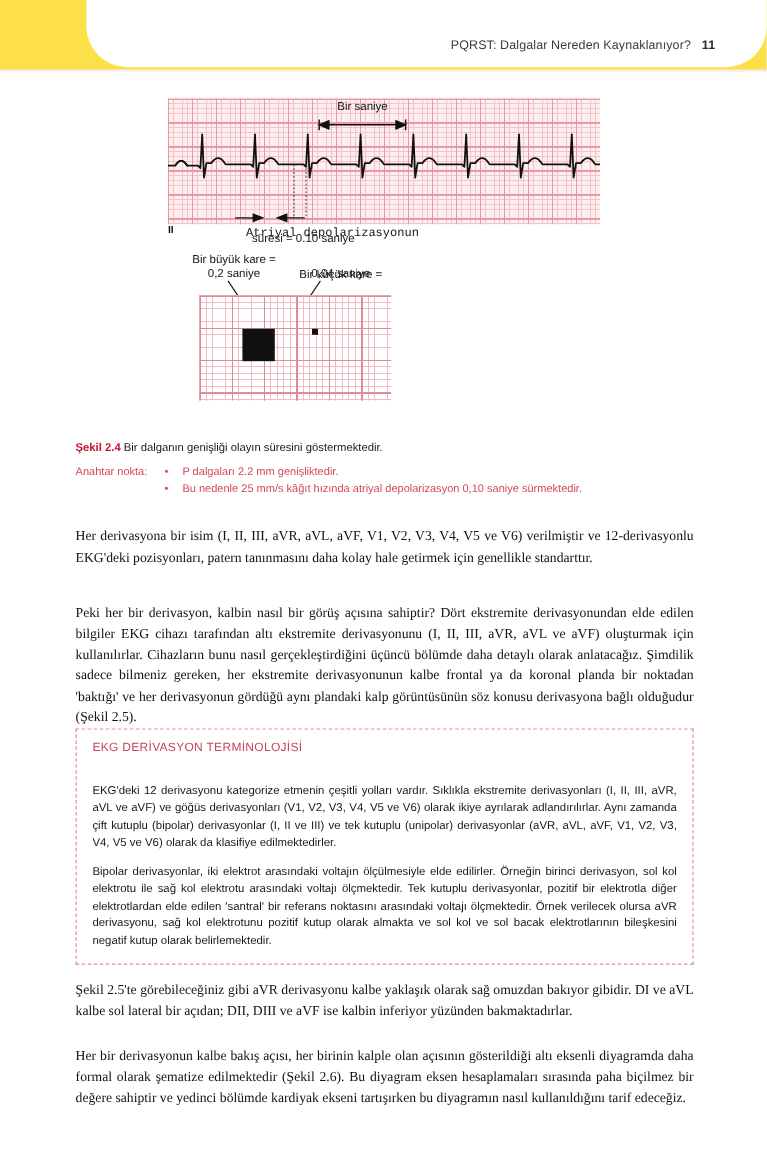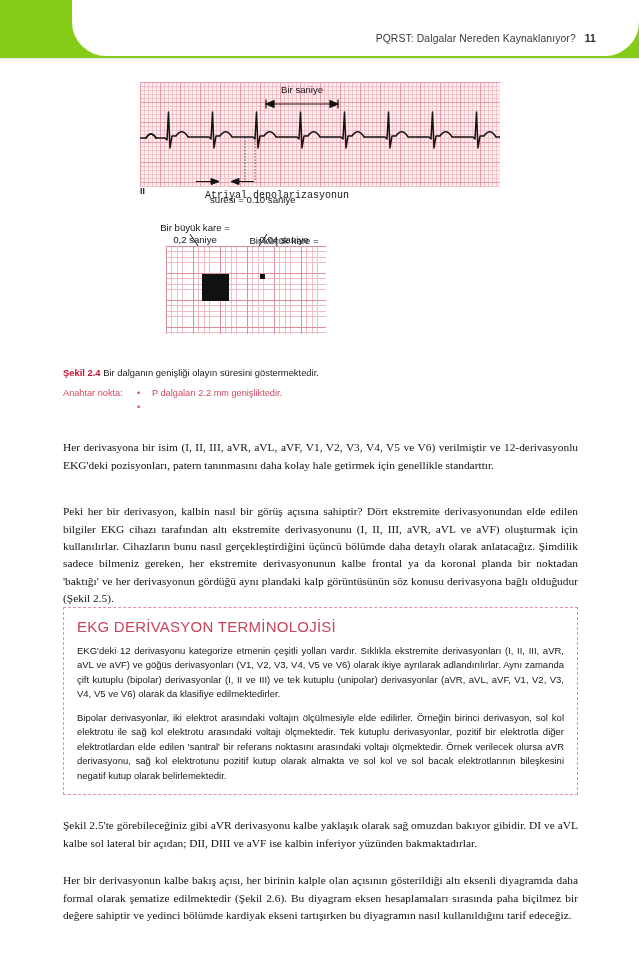--- a/index.html
+++ b/index.html
@@ -7,21 +7,21 @@
     width:639px;height:960px;
     background:#ffffff;
     font-family:"Liberation Serif", serif;
     overflow:hidden;
     position:relative;
   }
 
   
   .header-band{
     position:absolute;left:0;top:0;width:639px;height:58px;
-    background:#84cc16;
+    background:#fde047;
   }
   .header-inner{
     position:absolute;left:72px;top:-28px;
     width:567px;height:84px;
     background:#ffffff;
     border-bottom-left-radius:34px;
     border-bottom-right-radius:34px;
   }
   .header-text{
     position:absolute;right:43px;top:33px;
@@ -80,21 +80,21 @@
   }
   .atrial-l2{
     position:absolute;left:210px;top:116px;
     font-family:"Liberation Sans", sans-serif;
     font-size:9.6px;color:#141414;white-space:nowrap;
   }
 
   .sq-lbl{
     position:absolute;
     font-family:"Liberation Sans", sans-serif;
-    font-size:9.6px;color:#141414;white-space:nowrap;text-align:center;margin-top:11px;
+    font-size:9.6px;color:#141414;white-space:nowrap;text-align:center;
   }
   .sq-lbl.big{left:143px;top:133px;width:104px;}
   .sq-lbl.big2{left:143px;top:145px;width:104px;}
   .sq-lbl.small{left:232px;top:146px;width:104px;}
   .sq-lbl.small2{left:232px;top:145px;width:104px;}
 
   .mini-grid{
     position:absolute;left:166px;top:168px;width:160px;height:88px;
     background:#ffffff;overflow:hidden;
   }
@@ -152,22 +152,22 @@
   
   .term-box{
     position:absolute;left:63px;top:607px;width:515px;
     border:1.4px dashed #e3919c;
     box-sizing:border-box;
     padding:10px 13px 11px 13px;
     background:#ffffff;
   }
   .term-title{
     font-family:"Liberation Sans", sans-serif;
-    font-size:15px;color:#c8445c;letter-spacing:0.25px;
-    margin:0 0 9px 0;
+    font-size:10px;color:#c8445c;letter-spacing:0.25px;
+    margin:0 0 24px 0;
   }
   .term-p{
     font-family:"Liberation Sans", sans-serif;
     font-size:9.5px;color:#171717;line-height:1.52;
     text-align:justify;text-justify:inter-word;
     margin:0 0 9px 0;
   }
   .term-p:last-child{margin-bottom:0;}
 
   #p3{top:790px;}
@@ -261,20 +261,21 @@
 
 <div class="keypoints">
   <div class="kp-row">
     <span class="kp-label">Anahtar nokta:</span>
     <span class="kp-bullet">•</span>
     <span class="kp-text">P dalgaları 2.2 mm genişliktedir.</span>
   </div>
   <div class="kp-row indent">
     <span class="kp-label"></span>
     <span class="kp-bullet">•</span>
+    <span class="kp-text">Bu nedenle 25 mm/s kâğıt hızında atriyal depolarizasyon 0,10 saniye sürmektedir.</span>
   </div>
 </div>
 
 <p class="body-p" id="p1">Her derivasyona bir isim (I, II, III, aVR, aVL, aVF, V1, V2, V3, V4, V5 ve V6) verilmiştir ve 12-derivasyonlu EKG'deki pozisyonları, patern tanınmasını daha kolay hale getirmek için genellikle standarttır.</p>
 <p class="body-p" id="p2">Peki her bir derivasyon, kalbin nasıl bir görüş açısına sahiptir? Dört ekstremite derivasyonundan elde edilen bilgiler EKG cihazı tarafından altı ekstremite derivasyonunu (I, II, III, aVR, aVL ve aVF) oluşturmak için kullanılırlar. Cihazların bunu nasıl gerçekleştirdiğini üçüncü bölümde daha detaylı olarak anlatacağız. Şimdilik sadece bilmeniz gereken, her ekstremite derivasyonunun kalbe frontal ya da koronal planda bir noktadan 'baktığı' ve her derivasyonun gördüğü aynı plandaki kalp görüntüsünün söz konusu derivasyona bağlı olduğudur (Şekil 2.5).</p>
 
 <div class="term-box">
   <div class="term-title">EKG DERİVASYON TERMİNOLOJİSİ</div>
   <p class="term-p">EKG'deki 12 derivasyonu kategorize etmenin çeşitli yolları vardır. Sıklıkla ekstremite derivasyonları (I, II, III, aVR, aVL ve aVF) ve göğüs derivasyonları (V1, V2, V3, V4, V5 ve V6) olarak ikiye ayrılarak adlandırılırlar. Aynı zamanda çift kutuplu (bipolar) derivasyonlar (I, II ve III) ve tek kutuplu (unipolar) derivasyonlar (aVR, aVL, aVF, V1, V2, V3, V4, V5 ve V6) olarak da klasifiye edilmektedirler.</p>
   <p class="term-p">Bipolar derivasyonlar, iki elektrot arasındaki voltajın ölçülmesiyle elde edilirler. Örneğin birinci derivasyon, sol kol elektrotu ile sağ kol elektrotu arasındaki voltajı ölçmektedir. Tek kutuplu derivasyonlar, pozitif bir elektrotla diğer elektrotlardan elde edilen 'santral' bir referans noktasını arasındaki voltajı ölçmektedir. Örnek verilecek olursa aVR derivasyonu, sağ kol elektrotunu pozitif kutup olarak almakta ve sol kol ve sol bacak elektrotlarının bileşkesini negatif kutup olarak belirlemektedir.</p>

